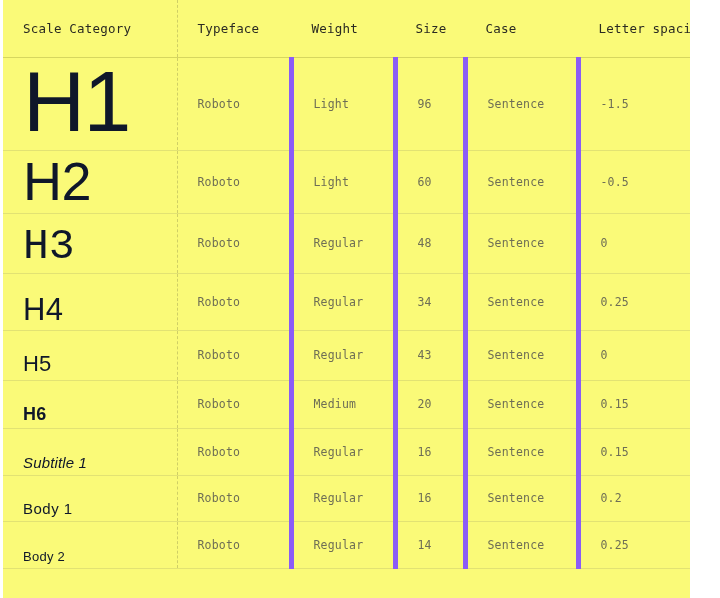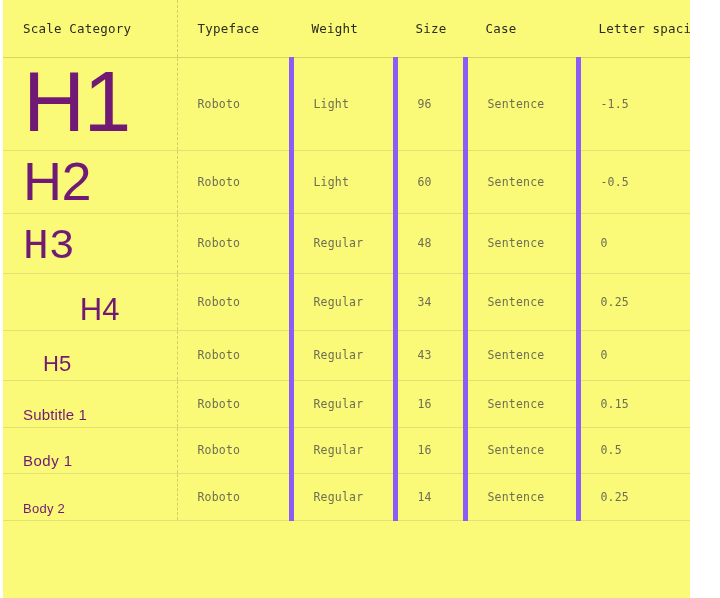--- a/index.html
+++ b/index.html
@@ -83,31 +83,31 @@
     white-space: nowrap;
   }
   .scale-table tbody td.cell-meta.last {
     border-right: none;
   }
 
   
   .sample {
     display: block;
     font-family: "Liberation Sans", sans-serif;
-    color: #701a75;
+    color: #0f172a;
     line-height: 1.02;
     white-space: nowrap;
   }
   .sample.s-h1       { font-size: 86px; font-weight: 300; letter-spacing: -1.5px; }
   .sample.s-h2       { font-size: 54px; font-weight: 300; letter-spacing: -0.5px; }
   .sample.s-h3       { font-size: 43px; font-weight: 400; letter-spacing: 0px; font-family: Liberation Mono, monospace; }
-  .sample.s-h4       { font-size: 31px; font-weight: 400; letter-spacing: 0.25px; text-align: center; }
-  .sample.s-h5       { font-size: 22px; font-weight: 400; letter-spacing: 0px; margin-left: 20px; }
+  .sample.s-h4       { font-size: 31px; font-weight: 400; letter-spacing: 0.25px; }
+  .sample.s-h5       { font-size: 22px; font-weight: 400; letter-spacing: 0px; }
   .sample.s-h6       { font-size: 18px; font-weight: 700; letter-spacing: 0.15px; }
-  .sample.s-sub1     { font-size: 15px; font-weight: 400; letter-spacing: 0.15px; }
+  .sample.s-sub1     { font-size: 15px; font-weight: 400; letter-spacing: 0.15px; font-style: italic; }
   .sample.s-sub2     { font-size: 13px; font-weight: 700; letter-spacing: 0.1px; }
   .sample.s-body1    { font-size: 15px; font-weight: 400; letter-spacing: 0.5px; }
   .sample.s-body2    { font-size: 13px; font-weight: 400; letter-spacing: 0.25px; }
 
   
   tr.row-h1     td { height: 82px; }
   tr.row-h2     td { height: 58px; }
   tr.row-h3     td { height: 55px; }
   tr.row-h4     td { height: 52px; }
   tr.row-h5     td { height: 45px; }
@@ -190,20 +190,30 @@
         <td class="cell-sample">
             <span class="sample s-h5">H5</span>
           </td>
         <td class="cell-meta">Roboto</td>
         <td class="cell-meta">Regular</td>
         <td class="cell-meta">43</td>
         <td class="cell-meta">Sentence</td>
         <td class="cell-meta last">0</td>
       </tr>
 
+      <tr class="row-h6">
+        <td class="cell-sample">
+            <span class="sample s-h6">H6</span>
+          </td>
+        <td class="cell-meta">Roboto</td>
+        <td class="cell-meta">Medium</td>
+        <td class="cell-meta">20</td>
+        <td class="cell-meta">Sentence</td>
+        <td class="cell-meta last">0.15</td>
+      </tr>
 
       <tr class="row-sub1">
         <td class="cell-sample">
             <span class="sample s-sub1">Subtitle 1</span>
           </td>
         <td class="cell-meta">Roboto</td>
         <td class="cell-meta">Regular</td>
         <td class="cell-meta">16</td>
         <td class="cell-meta">Sentence</td>
         <td class="cell-meta last">0.15</td>
@@ -211,21 +221,21 @@
 
 
       <tr class="row-body1">
         <td class="cell-sample">
             <span class="sample s-body1">Body 1</span>
           </td>
         <td class="cell-meta">Roboto</td>
         <td class="cell-meta">Regular</td>
         <td class="cell-meta">16</td>
         <td class="cell-meta">Sentence</td>
-        <td class="cell-meta last">0.5</td>
+        <td class="cell-meta last">0.2</td>
       </tr>
 
       <tr class="row-body2">
         <td class="cell-sample">
             <span class="sample s-body2">Body 2</span>
           </td>
         <td class="cell-meta">Roboto</td>
         <td class="cell-meta">Regular</td>
         <td class="cell-meta">14</td>
         <td class="cell-meta">Sentence</td>

